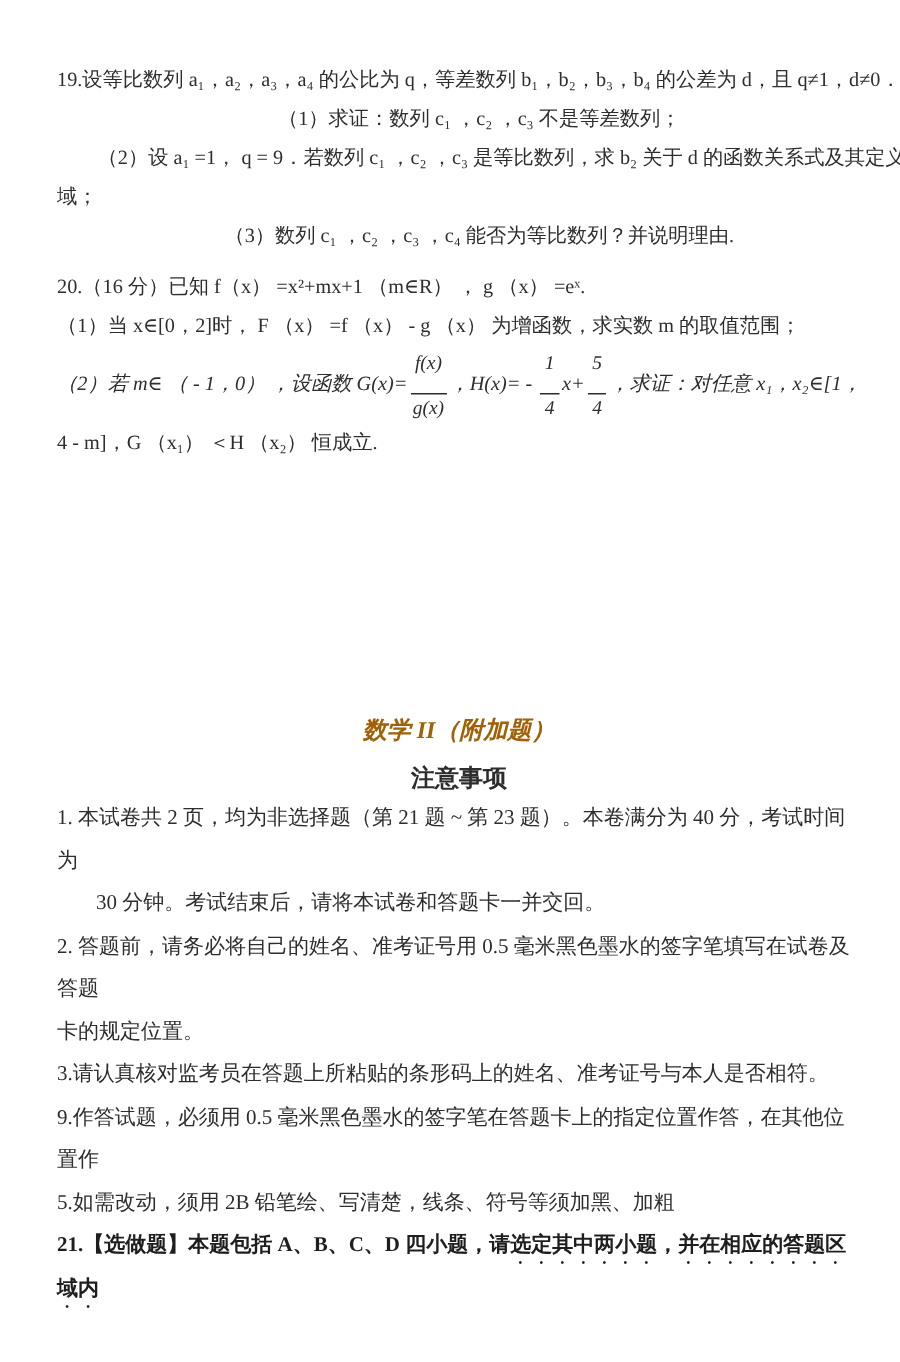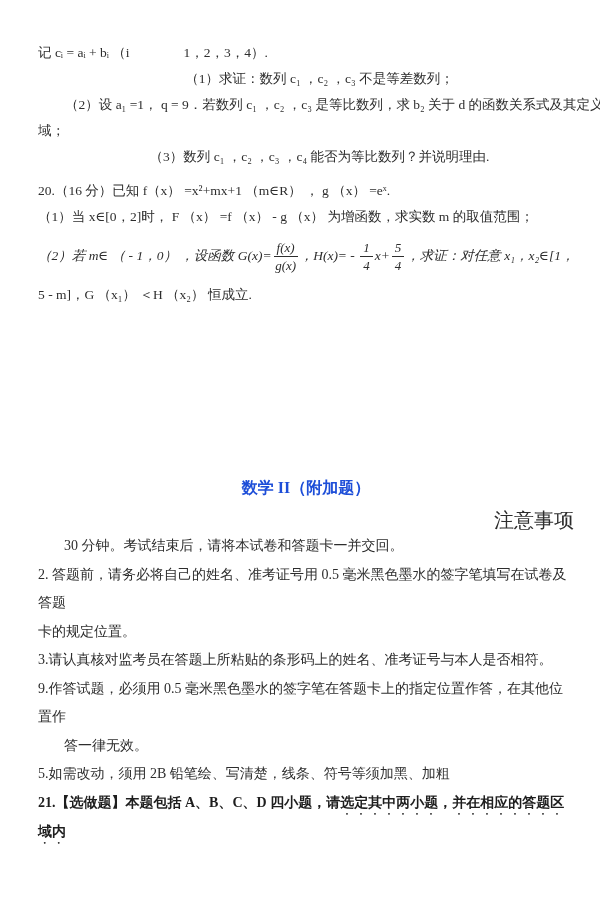--- a/index.html
+++ b/index.html
@@ -16,77 +16,78 @@
   .s1 p { margin: 0; font-size: 13.5px; line-height: 26px; white-space: nowrap; }
   .ind { padding-left: 27px; text-align: center; }
   .q20 { margin-top: 8px; }
 
   .fracline { line-height: 52px; height: 52px; white-space: nowrap; font-size: 13.5px; font-style: italic; }
   .frac {
     display: inline-block; vertical-align: middle;
     text-align: center; line-height: 1.2; font-size: 13px;
     margin: 0 2px;
   }
-  .frac .num { display: block; border-bottom: 1px solid #2d2d2d; padding: 0 3px 1px; }
+  .frac .num { display: block; border-bottom: 1px solid #2d2d2d; padding: 0 3px 12px; }
   .frac .den { display: block; padding-top: 1px; }
 
   .gap { height: 168px; }
 
   
   .s2 .title {
     margin: 0; text-align: center;
     font-size: 16px; font-weight: bold; line-height: 24px;
-    color: #1d4ed8;
+    color: #a16207;
+    font-style: italic;
   }
   .s2 .subtitle {
-    margin: 8px 0 0 0; text-align: right;
-    font-size: 20px; font-weight: normal; line-height: 24px;
+    margin: 8px 0 0 0; text-align: center;
+    font-size: 16px; font-weight: bold; line-height: 24px;
   }
   .s2 p { margin: 0; font-size: 14px; line-height: 28.5px; }
   .noticehead { padding-left: 28px; font-weight: bold; }
   .cont { padding-left: 26px; }
   .bold { font-weight: bold; color: #1e1e1e; }
   .emph {
     text-emphasis: filled dot;
     text-emphasis-position: under right;
     -webkit-text-emphasis: filled dot;
     -webkit-text-emphasis-position: under right;
   }
 </style>
 </head>
 <body>
 
 <div class="sheet">
 
   <section class="s1">
-    <p>记 cᵢ = aᵢ + bᵢ （i　　　　1，2，3，4）.</p>
+    <p>19.设等比数列 a₁，a₂，a₃，a₄ 的公比为 q，等差数列 b₁，b₂，b₃，b₄ 的公差为 d，且 q≠1，d≠0．</p>
     <p class="ind">（1）求证：数列 c₁ ，c₂ ，c₃ 不是等差数列；</p>
     <p class="ind">（2）设 a₁ =1， q = 9．若数列 c₁ ，c₂ ，c₃ 是等比数列，求 b₂ 关于 d 的函数关系式及其定义</p>
     <p>域；</p>
     <p class="ind">（3）数列 c₁ ，c₂ ，c₃ ，c₄ 能否为等比数列？并说明理由.</p>
   </section>
 
   <section class="s1 q20">
     <p>20.（16 分）已知 f（x） =x²+mx+1 （m∈R） ， g （x） =eˣ.</p>
     <p>（1）当 x∈[0，2]时， F （x） =f （x）  - g （x） 为增函数，求实数 m 的取值范围；</p>
     <div class="fracline">
       <span>（2）若 m∈ （ - 1，0） ，设函数 G(x)=</span><span class="frac"><span class="num">f(x)</span><span class="den">g(x)</span></span><span>，H(x)=  - </span><span class="frac"><span class="num">1</span><span class="den">4</span></span><span>x+</span><span class="frac"><span class="num">5</span><span class="den">4</span></span><span>，求证：对任意 x₁，x₂∈[1，</span>
     </div>
-    <p>5 - m]，G （x₁） ＜H （x₂） 恒成立.</p>
+    <p>4 - m]，G （x₁） ＜H （x₂） 恒成立.</p>
   </section>
 
   <div class="gap"></div>
 
   <section class="s2">
     <h1 class="title">数学 II（附加题）</h1>
     <h2 class="subtitle">注意事项</h2>
+    <p>1. 本试卷共 2 页，均为非选择题（第 21 题 ~ 第 23 题）。本卷满分为 40 分，考试时间为</p>
     <p class="cont">30 分钟。考试结束后，请将本试卷和答题卡一并交回。</p>
     <p>2. 答题前，请务必将自己的姓名、准考证号用 0.5 毫米黑色墨水的签字笔填写在试卷及答题</p>
     <p>卡的规定位置。</p>
     <p>3.请认真核对监考员在答题上所粘贴的条形码上的姓名、准考证号与本人是否相符。</p>
     <p>9.作答试题，必须用 0.5 毫米黑色墨水的签字笔在答题卡上的指定位置作答，在其他位置作</p>
-    <p class="cont">答一律无效。</p>
     <p>5.如需改动，须用 2B 铅笔绘、写清楚，线条、符号等须加黑、加粗</p>
     <p class="bold"><span>21.【选做题】本题包括 A、B、C、D 四小题，请</span><span class="emph">选定其中两小题</span><span>，</span><span class="emph">并在相应的答题区域内</span></p>
 
   </section>
 
 </div>
 
 </body></html>

